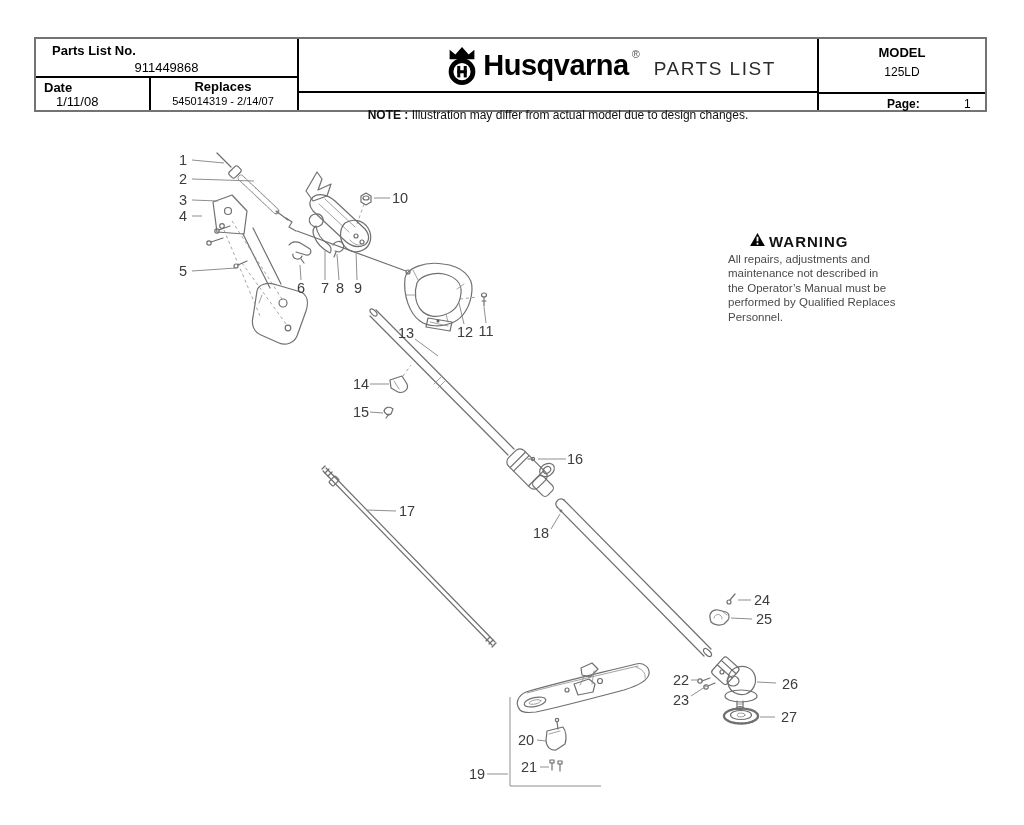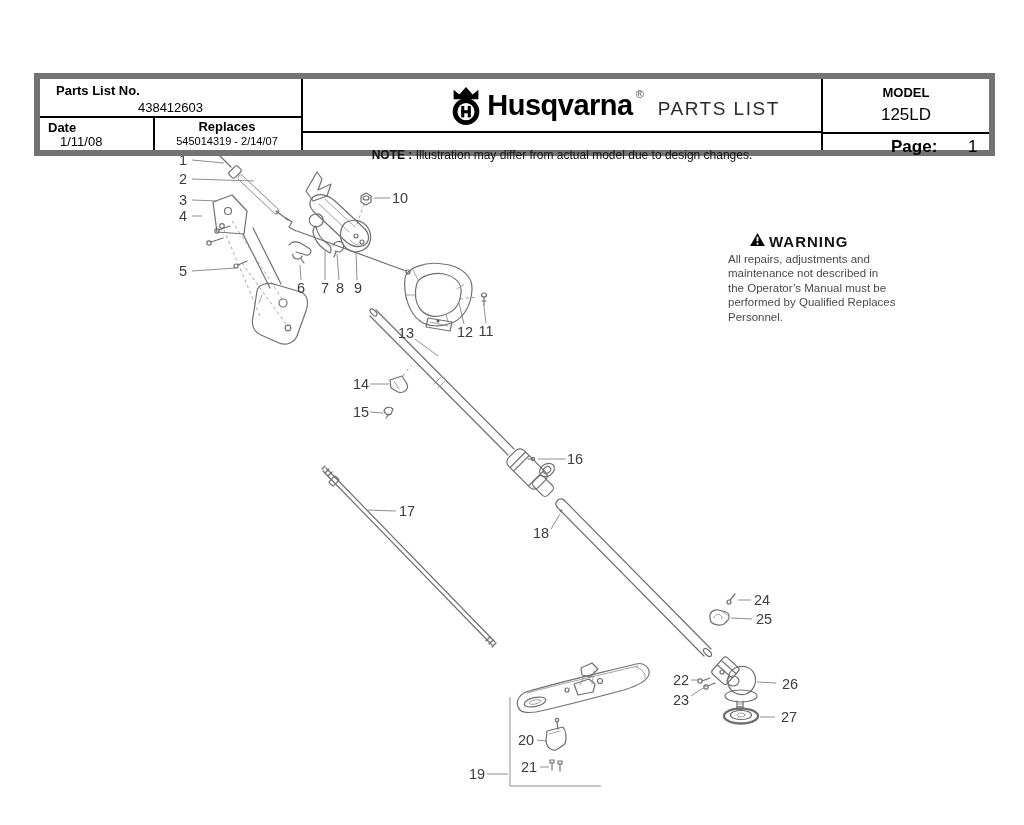--- a/index.html
+++ b/index.html
@@ -1,25 +1,25 @@
 <!DOCTYPE html>
 <html><head>
 <meta charset="utf-8">
 <style>
   html,body{margin:0;padding:0;background:#fff;}
   .page{position:relative;width:1024px;height:825px;background:#fff;overflow:hidden;
         font-family:"Liberation Sans",sans-serif;color:#000;}
   .diagram{position:absolute;left:0;top:0;width:1024px;height:825px;}
 
   
-  .hdr{position:absolute;left:34px;top:37px;width:949px;height:71px;border:6px solid #737373;background:#fff;margin-top:36px;}
+  .hdr{position:absolute;left:34px;top:37px;width:949px;height:71px;border:2px solid #737373;background:#fff;}
   .vline,.hline{position:absolute;background:#000;}
   .cellTxt{position:absolute;white-space:nowrap;}
   .b{font-weight:bold;}
-  .t13{font-size:13px;} .t12{font-size:17px;} .t11{font-size:11px;}
+  .t13{font-size:13px;} .t12{font-size:12px;} .t11{font-size:11px;}
   .ctr{text-align:center;}
 
   .logoRow{position:absolute;left:263px;top:0;width:622px;height:52px;
            display:flex;align-items:center;justify-content:center;}
   .brand{font-size:29px;font-weight:bold;letter-spacing:-0.5px;margin-left:3px;}
   .regmark{font-size:11px;color:#555;position:relative;top:-11px;margin-left:3px;}
   .doctitle{font-size:19px;letter-spacing:1.5px;color:#2b2b2b;margin-left:14px;position:relative;top:4px;}
   .noteRow{position:absolute;left:263px;top:69px;width:518px;text-align:center;font-size:12px;color:#111;}
 
   
@@ -318,21 +318,21 @@
 
   <div class="hdr">
     <div class="vline" style="left:261px;top:0;width:2px;height:71px;"></div>
     <div class="vline" style="left:781px;top:0;width:2px;height:71px;"></div>
     <div class="hline" style="left:0;top:37px;width:261px;height:1.5px;"></div>
     <div class="vline" style="left:113px;top:38px;width:1.5px;height:33px;"></div>
     <div class="hline" style="left:263px;top:52px;width:518px;height:1.5px;"></div>
     <div class="hline" style="left:783px;top:53px;width:166px;height:1.5px;"></div>
 
     <div class="cellTxt b t13" style="left:16px;top:4px;">Parts List No.</div>
-    <div class="cellTxt t13 ctr" style="left:0;top:21px;width:261px;">438412603</div>
+    <div class="cellTxt t13 ctr" style="left:0;top:21px;width:261px;">911449868</div>
     <div class="cellTxt b t13" style="left:8px;top:41px;">Date</div>
     <div class="cellTxt t13" style="left:20px;top:55px;">1/11/08</div>
     <div class="cellTxt b t13 ctr" style="left:113px;top:40px;width:148px;">Replaces</div>
     <div class="cellTxt t11 ctr" style="left:113px;top:56px;width:148px;">545014319 - 2/14/07</div>
 
     <div class="logoRow">
       <svg width="36" height="40" viewBox="0 0 36 42">
         <path d="M5,15 L5,5 L11,10 L18,2 L25,10 L31,5 L31,15 Z" fill="#000"></path>
         <circle cx="18" cy="28" r="11.5" fill="none" stroke="#000" stroke-width="5"></circle>
         <rect x="13" y="22" width="3.2" height="12" fill="#000"></rect>

